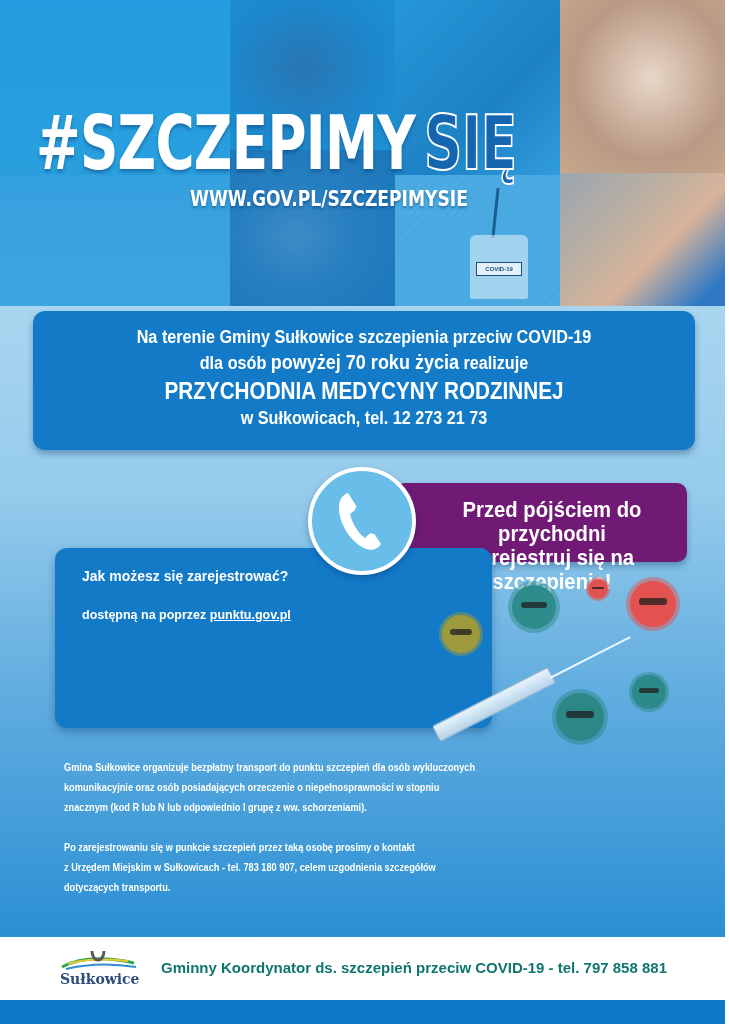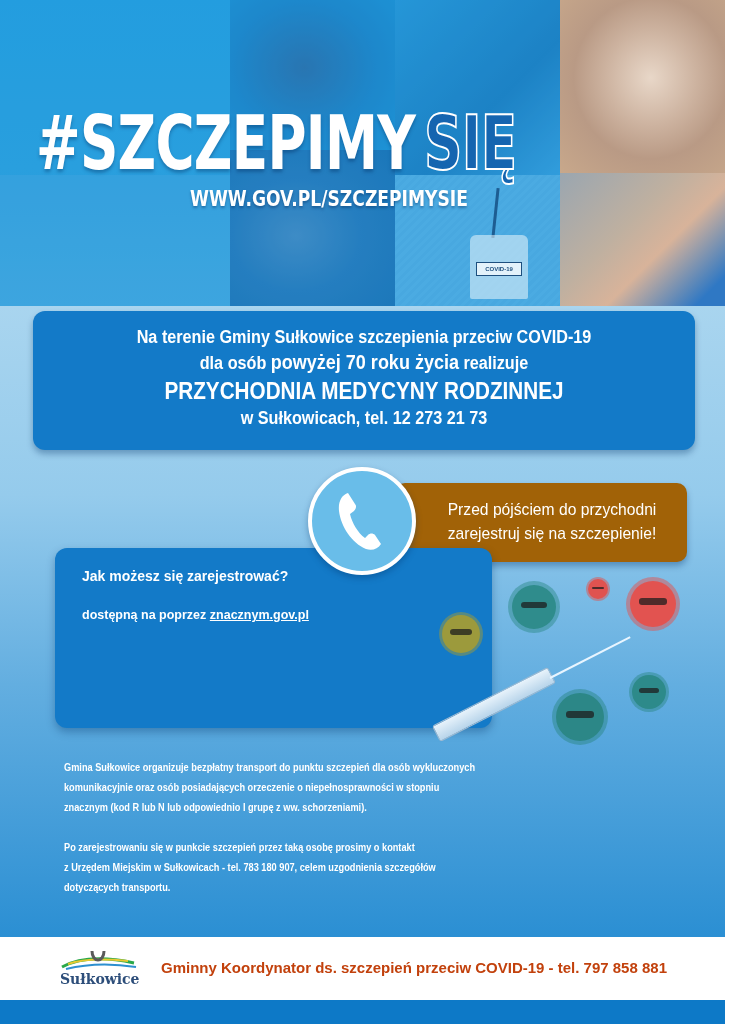--- a/index.html
+++ b/index.html
@@ -31,21 +31,21 @@
   .site-url { position: absolute; left: 190px; top: 186px; font-family: "DejaVu Sans", sans-serif; font-size: 22px; font-weight: bold; color: #ffffff; transform: scaleX(0.78); transform-origin: left top; white-space: nowrap; text-shadow: 0 2px 3px rgba(0,40,90,0.4); }
 
   
   .body-bg { position: absolute; left: 0; top: 306px; width: 725px; height: 631px; background: linear-gradient(180deg, #a9d5ef 0%, #95cbec 30%, #63aee0 60%, #2b8fd3 100%); }
 
   .info-box { position: absolute; left: 33px; top: 311px; width: 662px; height: 139px; background: #137ac8; border-radius: 12px; box-shadow: 0 4px 6px rgba(0,50,100,0.35); color: #ffffff; text-align: center; font-weight: bold; padding-top: 14px; }
   .info-line { display: block; font-size: 18px; line-height: 25px; transform: scaleX(0.9); }
   .info-line .big { font-size: 20px; }
   .info-line.clinic { font-size: 23px; line-height: 30px; }
 
-  .callout { position: absolute; left: 395px; top: 483px; width: 292px; height: 79px; background: #a16207; border-radius: 10px; box-shadow: 0 4px 6px rgba(0,50,100,0.35); color: #ffffff; font-weight: normal; font-size: 17px; line-height: 24px; text-align: center; padding: 15px 0 0 22px; }
+  .callout { position: absolute; left: 395px; top: 483px; width: 292px; height: 79px; background: #701a75; border-radius: 10px; box-shadow: 0 4px 6px rgba(0,50,100,0.35); color: #ffffff; font-weight: bold; font-size: 22px; line-height: 24px; text-align: center; padding: 15px 0 0 22px; }
   .callout span { display: block; transform: scaleX(0.92); }
 
   .reg-box { position: absolute; left: 55px; top: 548px; width: 437px; height: 180px; background: #137ac8; border-radius: 12px; box-shadow: 0 4px 8px rgba(0,50,100,0.35); color: #ffffff; font-weight: bold; padding: 20px 0 0 27px; }
   .reg-title { font-size: 14px; margin-bottom: 22px; }
   .reg-list { list-style: none; font-size: 12.5px; line-height: 19px; }
   .reg-list li { position: relative; padding-left: 18px; }
   .reg-list li::before { content: "\2022"; position: absolute; left: 0; top: 0; }
   .reg-cont { font-size: 12.5px; line-height: 19px; }
   .reg-link { text-decoration: underline; }
 
@@ -57,21 +57,21 @@
   .syringe { position: absolute; left: 10px; top: 108px; width: 130px; height: 18px; background: linear-gradient(180deg, #e8f3fb 0%, #b7d4ea 100%); border: 1px solid #9fbad1; border-radius: 3px; transform: rotate(-27deg); transform-origin: left center; }
   .syringe-needle { position: absolute; left: 125px; top: 60px; width: 90px; height: 2px; background: #e8f5ff; transform: rotate(-27deg); transform-origin: left center; }
 
   .transport { position: absolute; left: 64px; top: 758px; width: 640px; color: #ffffff; font-weight: bold; font-size: 10px; line-height: 20px; }
   .transport p { transform: scaleX(0.92); transform-origin: left top; white-space: nowrap; }
   .transport p + p { margin-top: 20px; }
 
   .footer { position: absolute; left: 0; top: 937px; width: 725px; height: 63px; background: #ffffff; display: flex; align-items: center; margin-left: 40px; }
   .logo { position: absolute; left: 18px; top: 10px; width: 80px; height: 46px; }
   .logo-text { position: absolute; left: 2px; top: 24px; font-family: "DejaVu Serif", serif; font-size: 14px; color: #2d4e7a; font-weight: bold; }
-  .footer-text { position: absolute; left: 121px; top: 22px; font-size: 15px; font-weight: bold; color: #c2410c; white-space: nowrap; }
+  .footer-text { position: absolute; left: 121px; top: 22px; font-size: 15px; font-weight: bold; color: #0f766e; white-space: nowrap; }
   .bottom-bar { position: absolute; left: 0; top: 1000px; width: 725px; height: 24px; background: #0d79c7; }
 </style>
 </head>
 <body>
 
 <div class="poster">
 
   <div class="hero">
     <div class="hero-tile tile-left"></div>
     <div class="hero-tile tile-family"></div>
@@ -103,21 +103,21 @@
     <span class="info-line">w Sułkowicach, tel. 12 273 21 73</span>
   </div>
 
   <div class="callout">
     <span>Przed pójściem do przychodni</span>
     <span>zarejestruj się na szczepienie!</span>
   </div>
 
   <div class="reg-box">
     <div class="reg-title">Jak możesz się zarejestrować?</div>
-    <div class="reg-cont"><span>dostępną na poprzez </span><span class="reg-link">znacznym.gov.pl</span></div>
+    <div class="reg-cont"><span>dostępną na poprzez </span><span class="reg-link">punktu.gov.pl</span></div>
   </div>
 
   <div class="phone-circle">
     <svg width="56" height="64" viewBox="0 0 56 64">
       <path d="M14 4 C8 6 4 12 5 22 C7 38 18 54 32 60 C38 62 44 60 47 55 L41 46 C39 44 36 44 34 46 L31 49 C24 44 18 34 16 25 L20 22 C22 20 23 17 21 15 Z" fill="#ffffff"></path>
     </svg>
   </div>
 
   <div class="viruses">
     <div class="virus" style="left:22px;top:50px;width:38px;height:38px;background:#9c9a3c;box-shadow:0 0 0 3px rgba(156,154,60,0.5);"></div>

